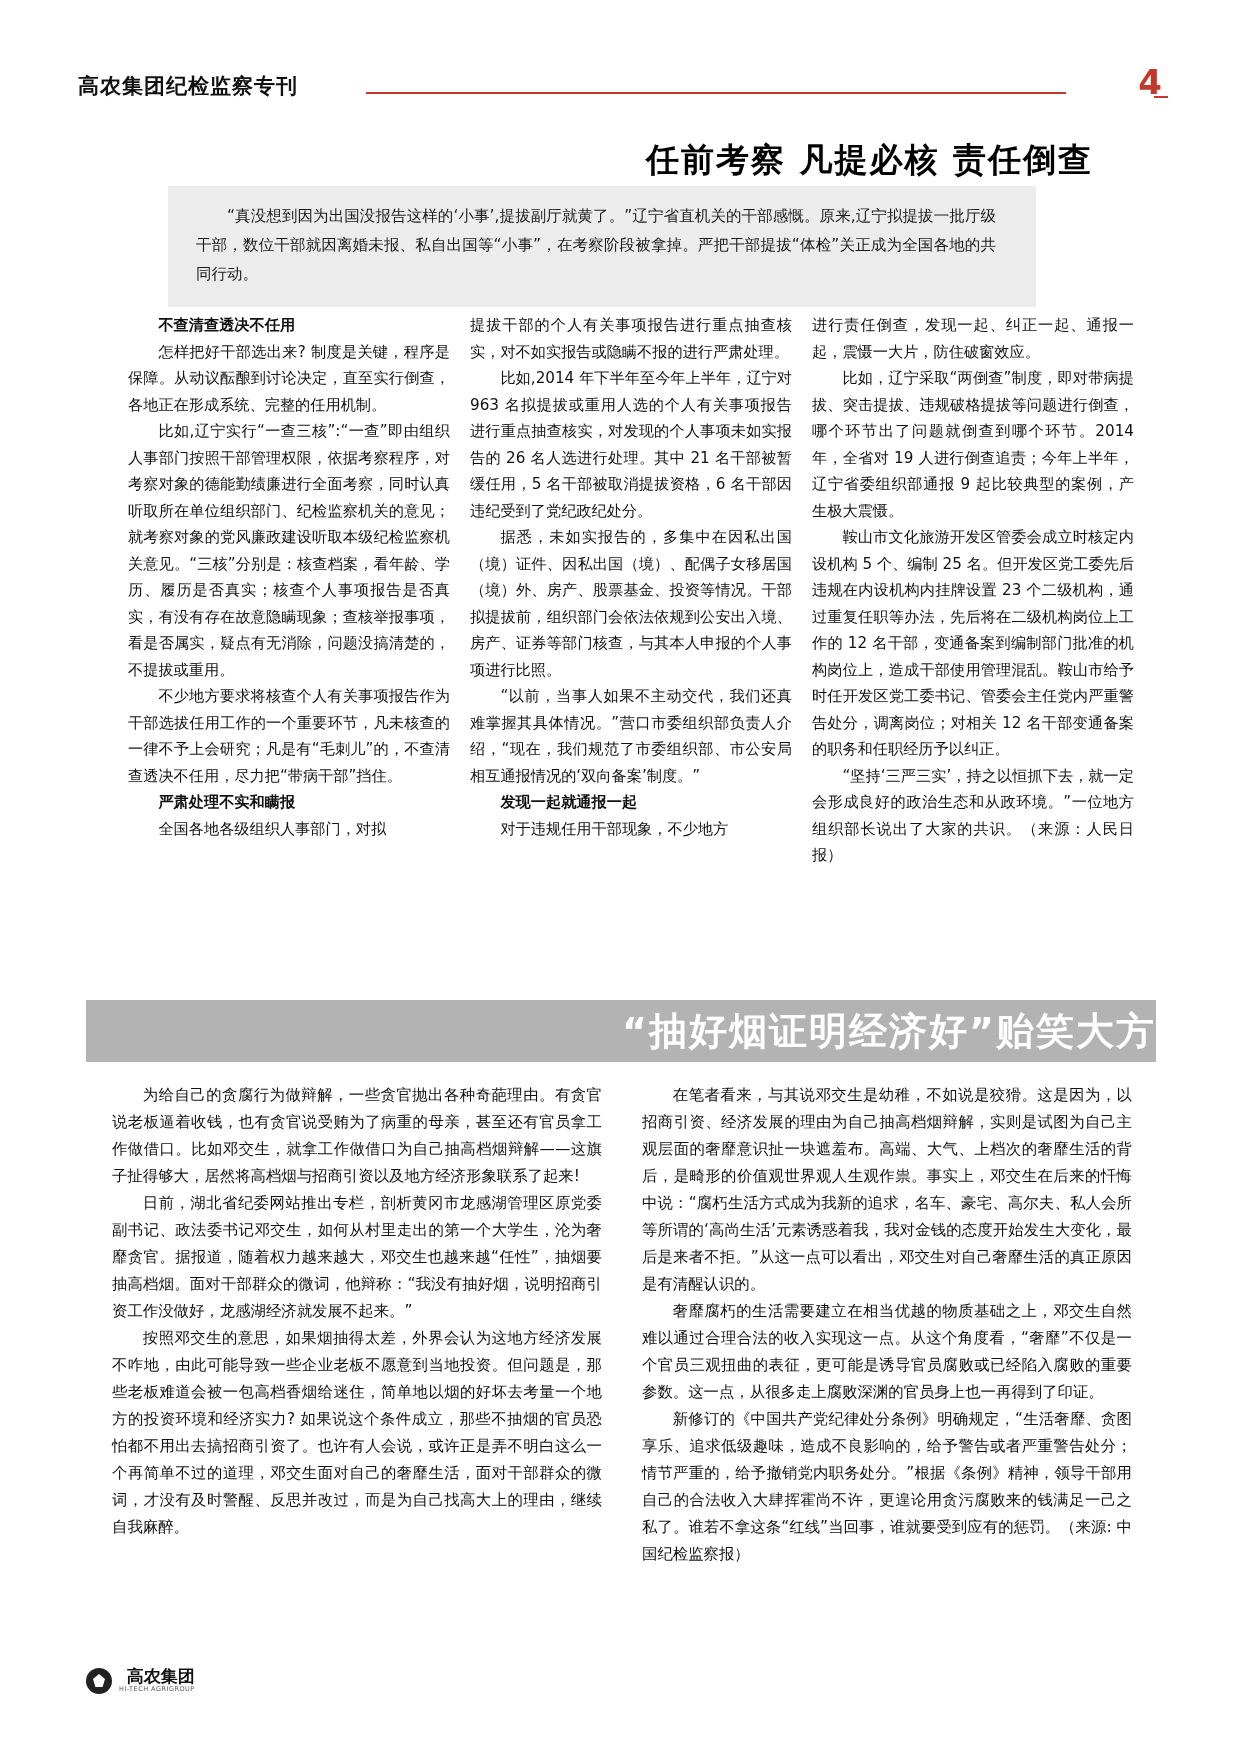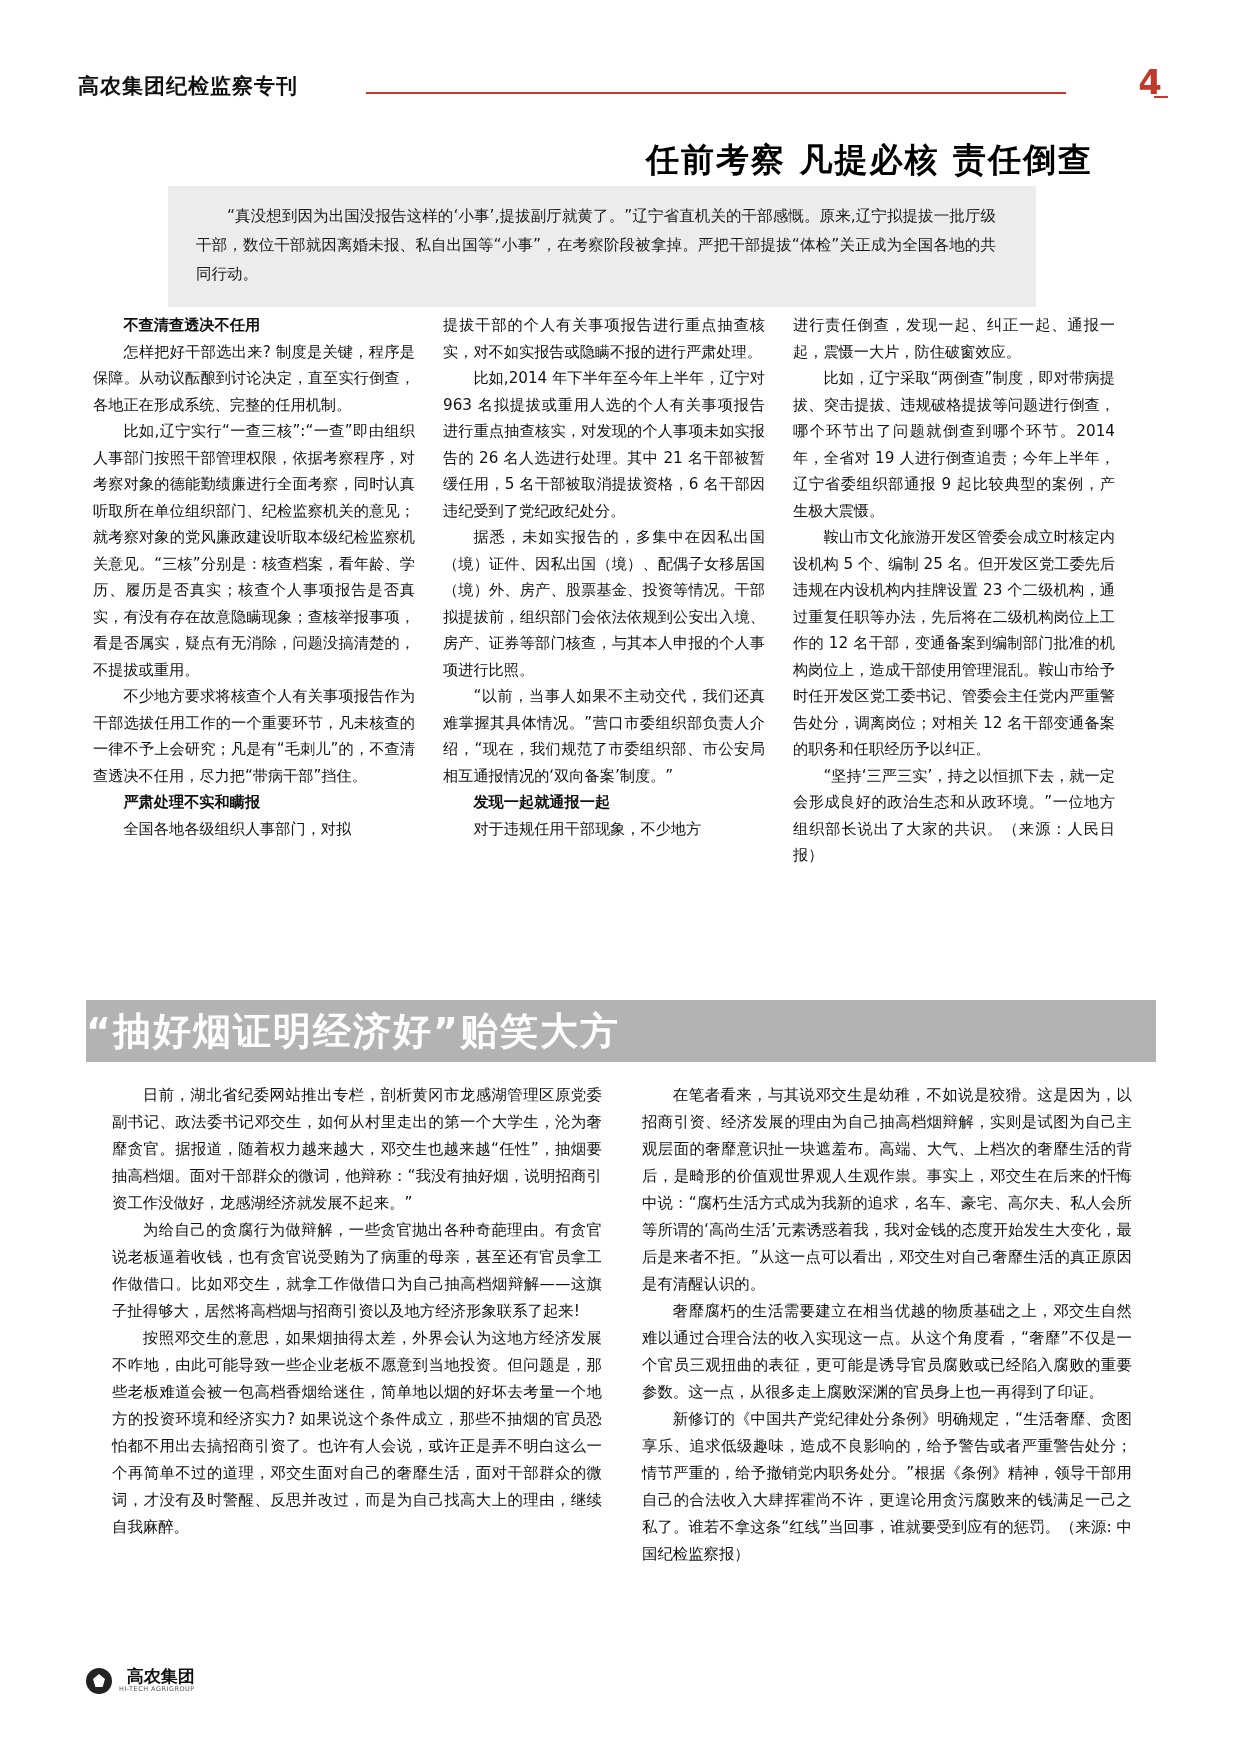--- a/index.html
+++ b/index.html
@@ -108,25 +108,26 @@
     margin: 0;
     font-size: 15.5px;
     line-height: 29px;
     text-align: justify;
     text-indent: 2em;
     color: #1a1a1a;
   }
   
   .cols {
     position: absolute;
-    left: 93px;
+    left: 110px;
     top: 312px;
     width: 1024px;
     display: flex;
-    gap: 28px;
+    gap: 20px;
+    justify-content: flex-end;
   }
   .col {
     width: 322px;
   }
   .col p {
     margin: 0 0 0 0;
     font-size: 15.2px;
     line-height: 26.5px;
     text-align: justify;
     text-indent: 2em;
@@ -148,21 +149,21 @@
     height: 62px;
     background: #b3b3b3;
   }
   .banner-title {
     position: absolute;
     left: 0;
     top: 0;
     width: 1070px;
     height: 62px;
     line-height: 62px;
-    text-align: left;
+    text-align: right;
     font-size: 38px;
     font-weight: bold;
     color: #fff;
     letter-spacing: 2px;
   }
   
   .cols2 {
     position: absolute;
     left: 112px;
     top: 1082px;
@@ -263,22 +264,22 @@
       <p>“坚持‘三严三实’，持之以恒抓下去，就一定会形成良好的政治生态和从政环境。”一位地方组织部长说出了大家的共识。（来源：人民日报）</p>
     </div>
   </div>
 
   <div class="banner">
     <div class="banner-title">“抽好烟证明经济好”贻笑大方</div>
   </div>
 
   <div class="cols2">
     <div class="col2">
+      <p>为给自己的贪腐行为做辩解，一些贪官抛出各种奇葩理由。有贪官说老板逼着收钱，也有贪官说受贿为了病重的母亲，甚至还有官员拿工作做借口。比如邓交生，就拿工作做借口为自己抽高档烟辩解——这旗子扯得够大，居然将高档烟与招商引资以及地方经济形象联系了起来!</p>
       <p>日前，湖北省纪委网站推出专栏，剖析黄冈市龙感湖管理区原党委副书记、政法委书记邓交生，如何从村里走出的第一个大学生，沦为奢靡贪官。据报道，随着权力越来越大，邓交生也越来越“任性”，抽烟要抽高档烟。面对干部群众的微词，他辩称：“我没有抽好烟，说明招商引资工作没做好，龙感湖经济就发展不起来。”</p>
-      <p>为给自己的贪腐行为做辩解，一些贪官抛出各种奇葩理由。有贪官说老板逼着收钱，也有贪官说受贿为了病重的母亲，甚至还有官员拿工作做借口。比如邓交生，就拿工作做借口为自己抽高档烟辩解——这旗子扯得够大，居然将高档烟与招商引资以及地方经济形象联系了起来!</p>
       <p>按照邓交生的意思，如果烟抽得太差，外界会认为这地方经济发展不咋地，由此可能导致一些企业老板不愿意到当地投资。但问题是，那些老板难道会被一包高档香烟给迷住，简单地以烟的好坏去考量一个地方的投资环境和经济实力? 如果说这个条件成立，那些不抽烟的官员恐怕都不用出去搞招商引资了。也许有人会说，或许正是弄不明白这么一个再简单不过的道理，邓交生面对自己的奢靡生活，面对干部群众的微词，才没有及时警醒、反思并改过，而是为自己找高大上的理由，继续自我麻醉。</p>
     </div>
     <div class="col2">
       <p>在笔者看来，与其说邓交生是幼稚，不如说是狡猾。这是因为，以招商引资、经济发展的理由为自己抽高档烟辩解，实则是试图为自己主观层面的奢靡意识扯一块遮羞布。高端、大气、上档次的奢靡生活的背后，是畸形的价值观世界观人生观作祟。事实上，邓交生在后来的忏悔中说：“腐朽生活方式成为我新的追求，名车、豪宅、高尔夫、私人会所等所谓的‘高尚生活’元素诱惑着我，我对金钱的态度开始发生大变化，最后是来者不拒。”从这一点可以看出，邓交生对自己奢靡生活的真正原因是有清醒认识的。</p>
       <p>奢靡腐朽的生活需要建立在相当优越的物质基础之上，邓交生自然难以通过合理合法的收入实现这一点。从这个角度看，“奢靡”不仅是一个官员三观扭曲的表征，更可能是诱导官员腐败或已经陷入腐败的重要参数。这一点，从很多走上腐败深渊的官员身上也一再得到了印证。</p>
       <p>新修订的《中国共产党纪律处分条例》明确规定，“生活奢靡、贪图享乐、追求低级趣味，造成不良影响的，给予警告或者严重警告处分；情节严重的，给予撤销党内职务处分。”根据《条例》精神，领导干部用自己的合法收入大肆挥霍尚不许，更遑论用贪污腐败来的钱满足一己之私了。谁若不拿这条“红线”当回事，谁就要受到应有的惩罚。（来源: 中国纪检监察报）</p>
     </div>
   </div>
 
   <div class="footer-logo">

